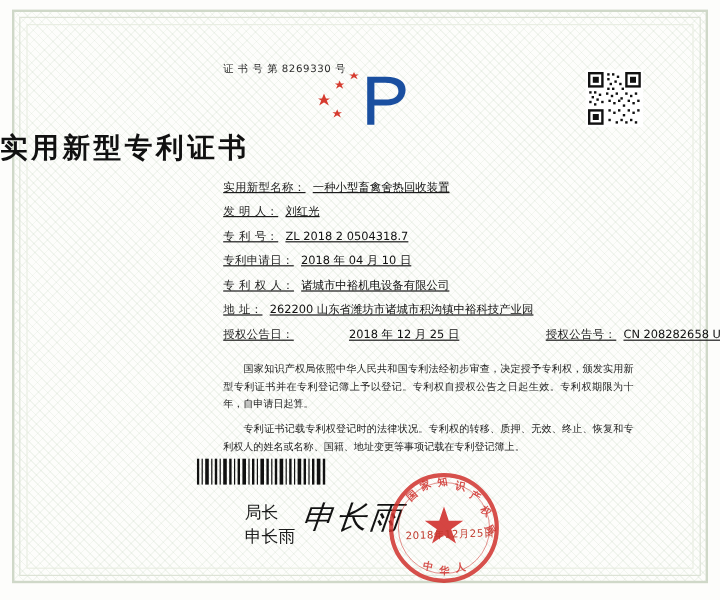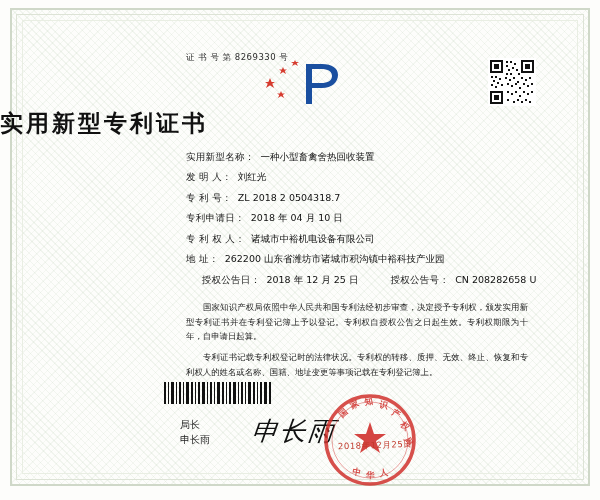--- a/index.html
+++ b/index.html
@@ -95,38 +95,40 @@
   
   .fields {
     position: absolute;
     left: 186px;
     top: 152px;
     right: 48px;
     font-size: 9.5px;
     color: #1c1c1c;
     line-height: 1.05;
     font-family: "DejaVu Sans", sans-serif;
+    text-decoration: underline;
   }
   .field-row {
     display: flex;
     align-items: baseline;
     margin-bottom: 10.5px;
     white-space: nowrap;
   }
   .field-label {
     flex: 0 0 auto;
     letter-spacing: 0.3px;
     color: #1c1c1c;
   }
   .field-value {
     margin-left: 6px;
     color: #111;
   }
   .field-row.two-col {
-    justify-content: center;
+    justify-content: flex-start;
+    gap: 40px;
   }
   .col2 {
     margin-left: 32px;
     display: flex;
     align-items: baseline;
     white-space: nowrap;
   }
 
   
   .paras {
@@ -150,23 +152,23 @@
     position: absolute;
     left: 164px;
     top: 382px;
     width: 110px;
     height: 22px;
   }
 
   
   .sig-label {
     position: absolute;
-    left: 180px;
+    left: 204px;
     top: 418px;
-    font-size: 10px;
+    font-size: 14px;
     line-height: 1.45;
     color: #1c1c1c;
   }
   .sig-script {
     position: absolute;
     left: 252px;
     top: 414px;
     font-family: "DejaVu Serif", serif;
     font-size: 26px;
     font-style: italic;

